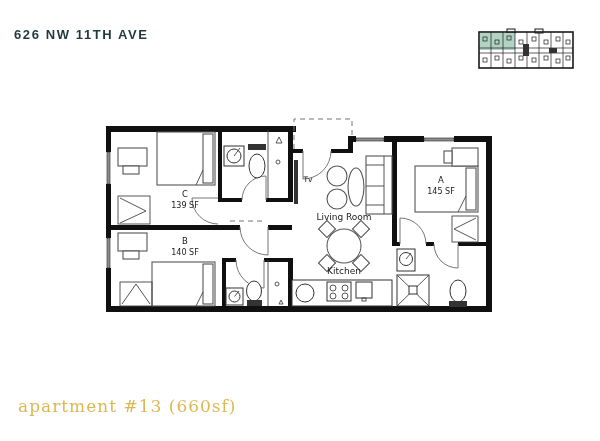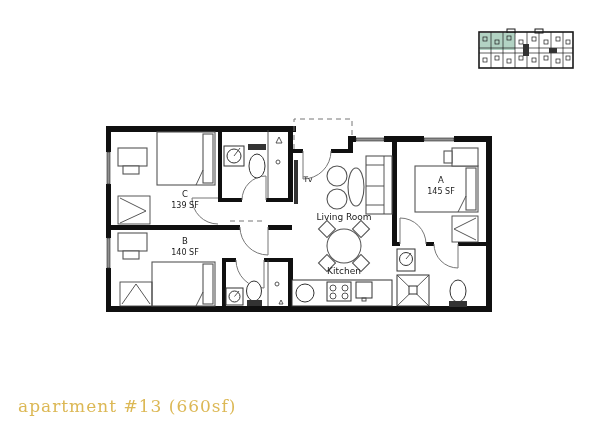--- a/index.html
+++ b/index.html
@@ -32,20 +32,21 @@
   .door{fill:none;stroke:#777;stroke-width:1;}
   .dash{fill:none;stroke:#777;stroke-width:1;stroke-dasharray:5 4;}
   .thin{fill:none;stroke:#444;stroke-width:0.9;}
   .lbl{fill:#1a1a1a;font-family:"DejaVu Sans",sans-serif;}
   .km{stroke:#1a1a1a;fill:none;}
 </style>
 </head>
 <body>
 
 <div class="header">
+  <div class="address">626 NW 11TH AVE</div>
 </div>
 
 <svg class="keymap" width="100" height="47" viewBox="0 0 100 47">
   <rect x="2" y="4" width="94" height="36" class="km" stroke-width="1.6" fill="#fff"></rect>
   <rect x="30" y="1" width="8" height="4" class="km" stroke-width="1"></rect>
   <rect x="58" y="1" width="8" height="4" class="km" stroke-width="1"></rect>
   <rect x="3" y="5" width="35" height="17" fill="var(--color-highlight)"></rect>
   <g class="km" stroke-width="0.7">
     <line x1="14" y1="4" x2="14" y2="40"></line>
       <line x1="26" y1="4" x2="26" y2="40"></line>

